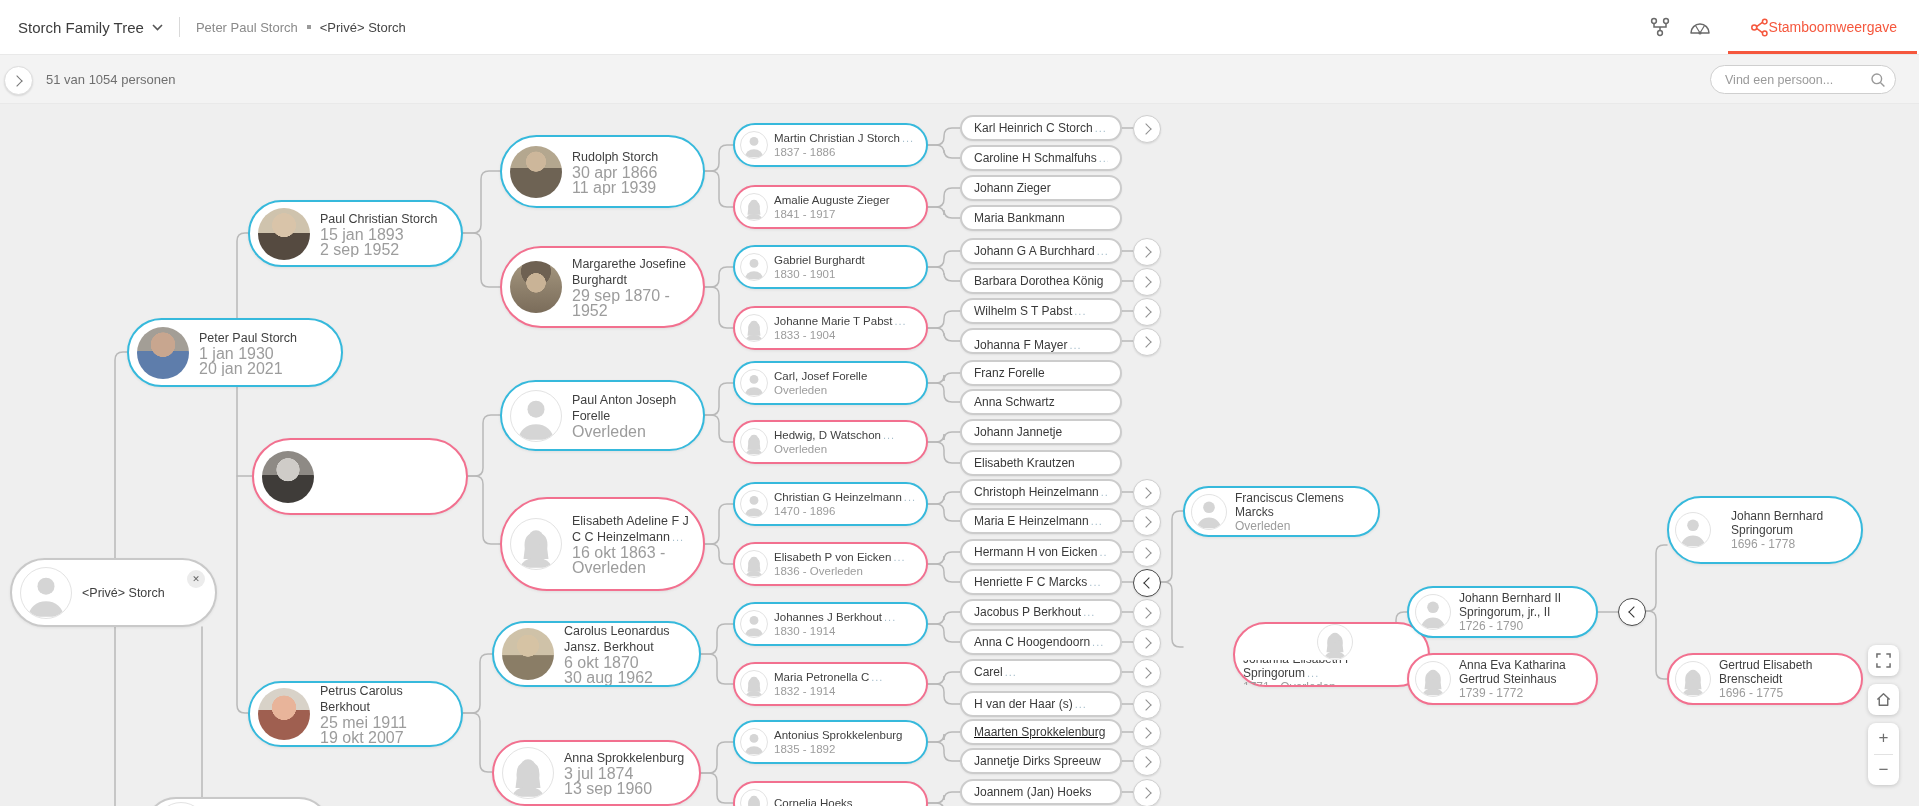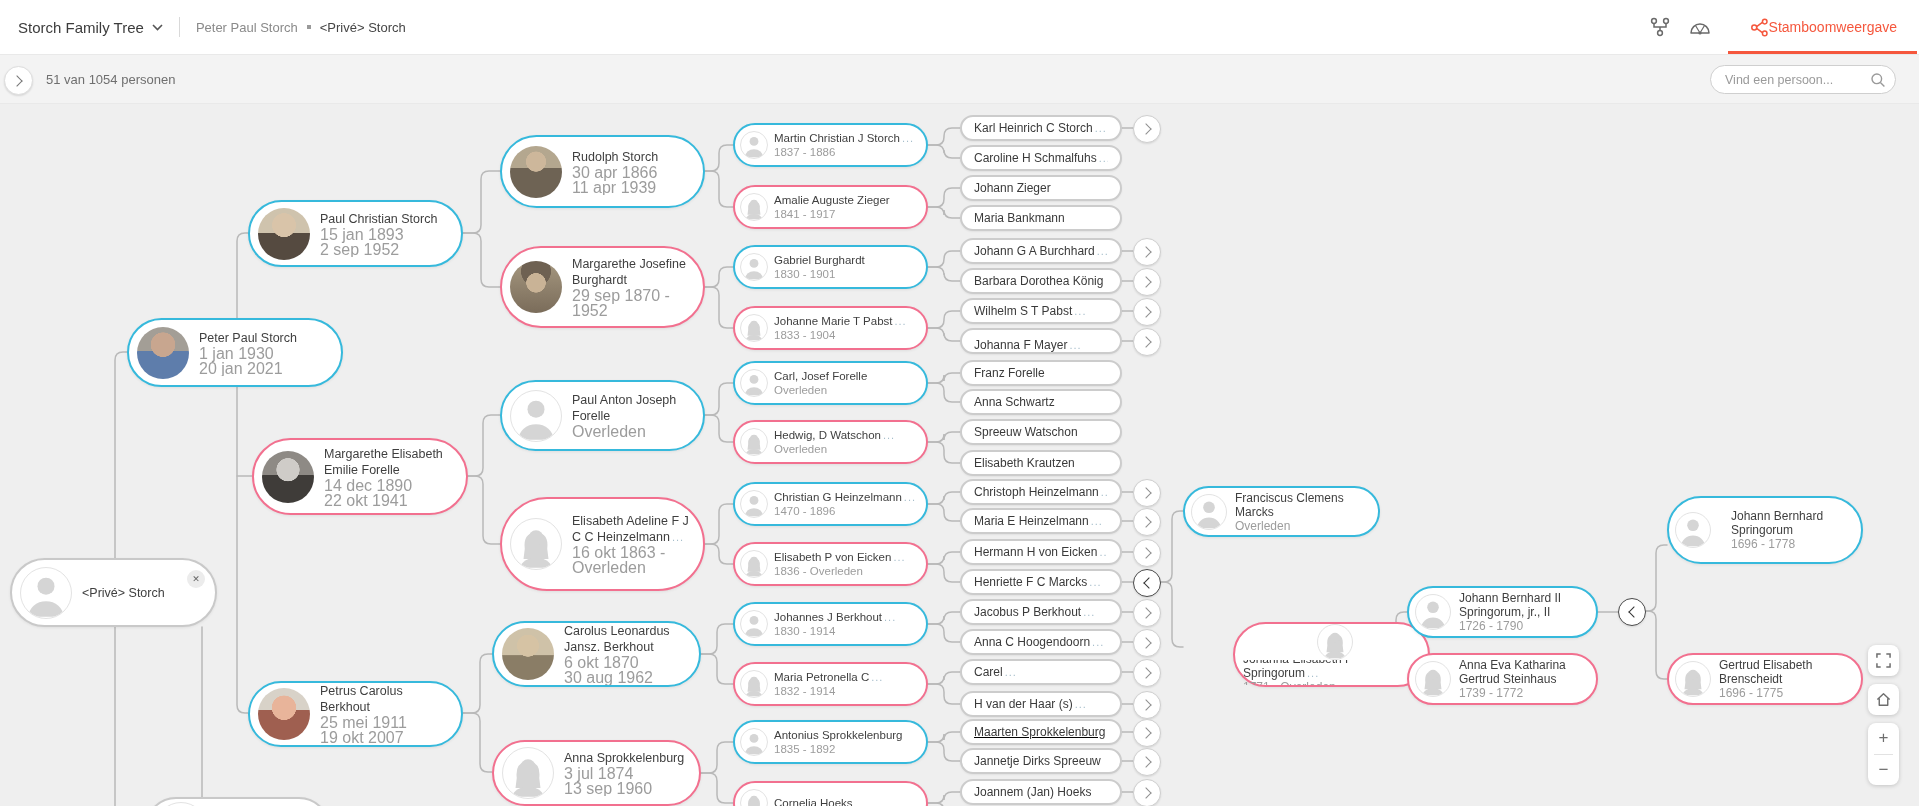--- a/index.html
+++ b/index.html
@@ -212,25 +212,20 @@
       <div class="person lg male" style="height: 67px; left: 248px; top: 200px; width: 215px;">
     <div class="avatar photo photo-paulchristian"></div>
     <div class="ptext">
       <div class="pname">Paul Christian Storch</div>
       <div class="pdates">15 jan 1893
 2 sep 1952</div>
     </div>
   </div>
       <div class="person lg female" style="height: 77px; left: 252px; top: 438px; width: 216px;">
     <div class="avatar photo photo-margaretheforelle"></div>
-    <div class="ptext">
-      <div class="pname">Margarethe Elisabeth Emilie Forelle</div>
-      <div class="pdates">14 dec 1890
-22 okt 1941</div>
-    </div>
   </div>
       <div class="person lg male" style="height: 66px; left: 248px; top: 681px; width: 215px;">
     <div class="avatar photo photo-petrus"></div>
     <div class="ptext">
       <div class="pname">Petrus Carolus Berkhout</div>
       <div class="pdates">25 mei 1911
 19 okt 2007</div>
     </div>
   </div>
       <div class="person lg male" style="height: 73px; left: 500px; top: 135px; width: 205px;">
@@ -557,21 +552,21 @@
       <div class="pill female" style="left: 960px; top: 328px; width: 162px; align-items: flex-end;">
     <span class="pillname">Johanna F Mayer<span class="ell">...</span></span>
   </div>
       <div class="pill male" style="left: 960px; top: 360px; width: 162px;">
     <span class="pillname">Franz Forelle</span>
   </div>
       <div class="pill female" style="left: 960px; top: 389px; width: 162px;">
     <span class="pillname">Anna Schwartz</span>
   </div>
       <div class="pill male" style="left: 960px; top: 419px; width: 162px;">
-    <span class="pillname">Spreeuw Watschon</span>
+    <span class="pillname">Johann Jannetje</span>
   </div>
       <div class="pill female" style="left: 960px; top: 450px; width: 162px;">
     <span class="pillname">Elisabeth Krautzen</span>
   </div>
       <div class="pill male" style="left: 960px; top: 479px; width: 162px;">
     <span class="pillname">Christoph Heinzelmann<span class="ell">...</span></span>
   </div>
       <div class="pill female" style="left: 960px; top: 508px; width: 162px;">
     <span class="pillname">Maria E Heinzelmann<span class="ell">...</span></span>
   </div>

